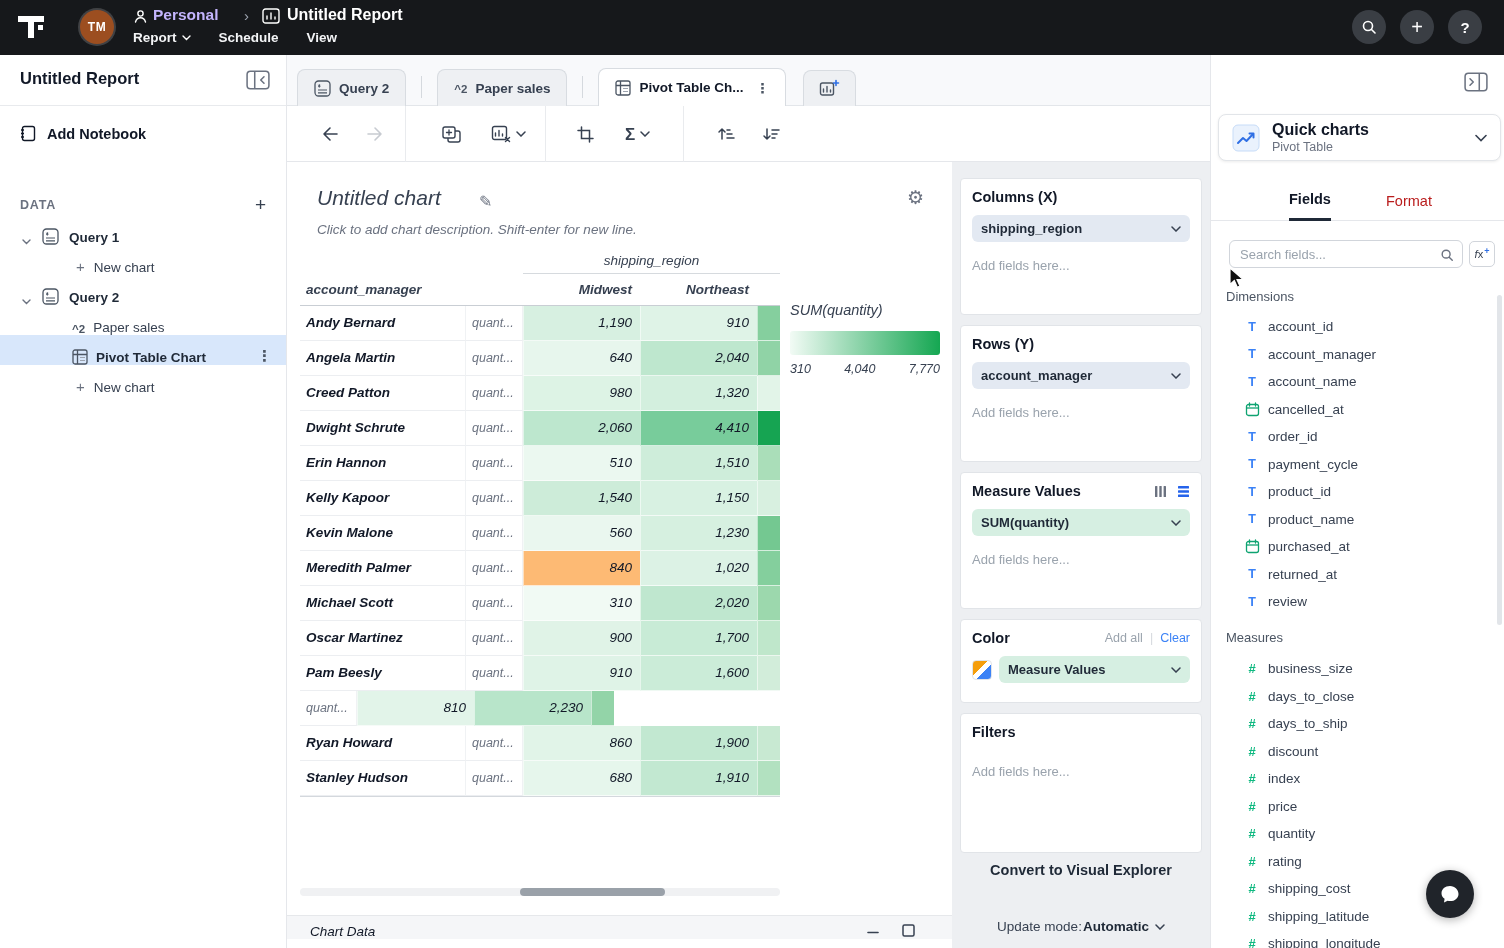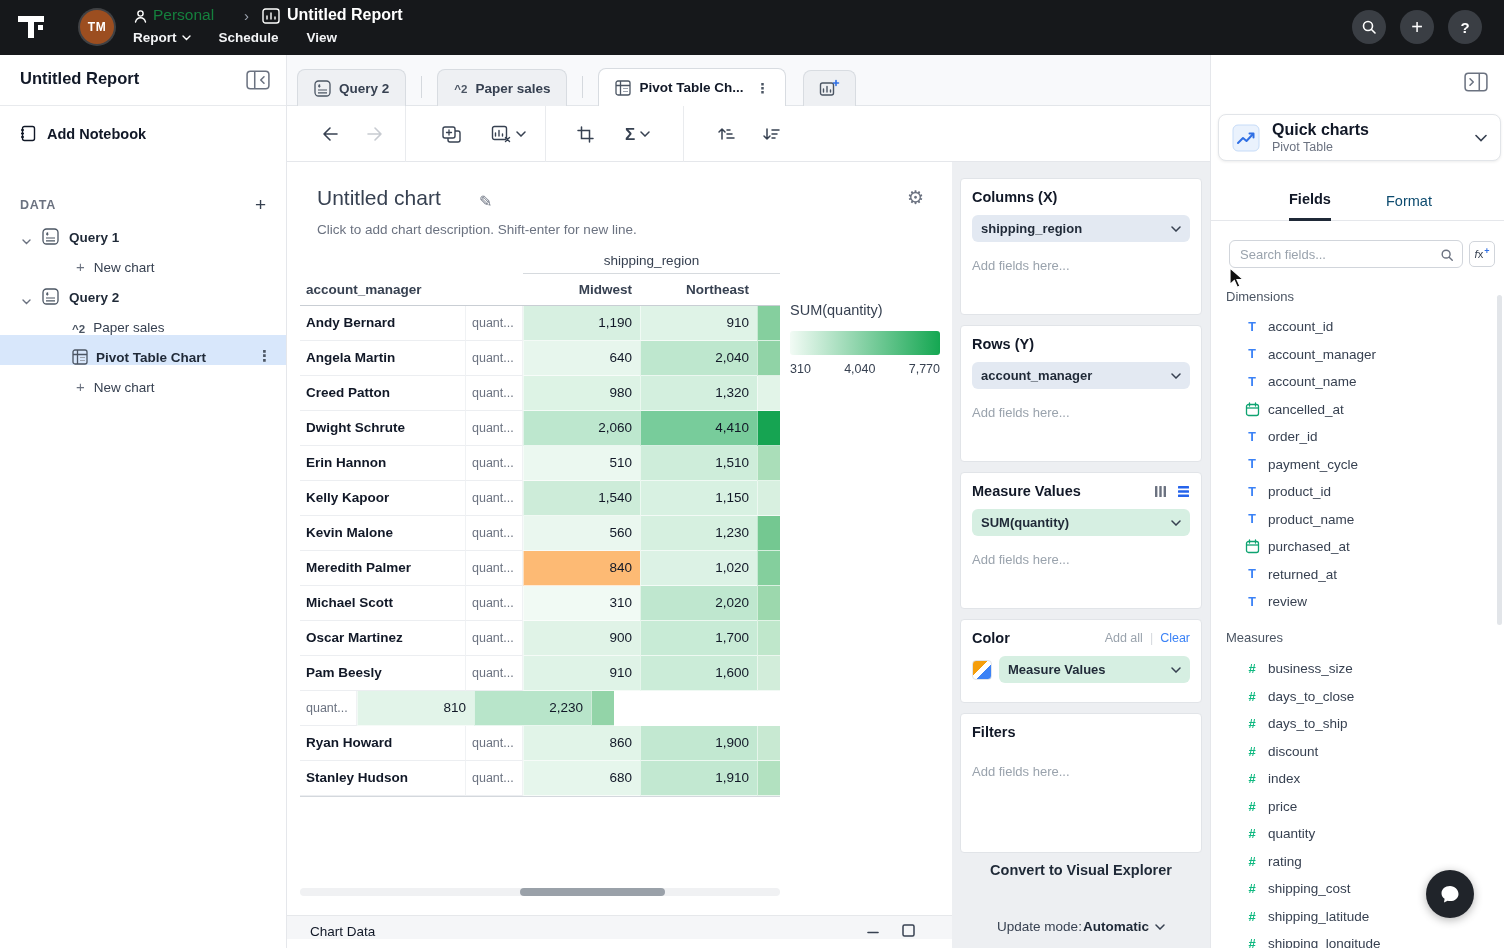--- a/index.html
+++ b/index.html
@@ -5,21 +5,21 @@
   * { box-sizing: border-box; margin: 0; padding: 0; }
   html,body { width:1504px; height:948px; overflow:hidden; }
   body { font-family:"Liberation Sans","DejaVu Sans",sans-serif; font-size:14px; color:#1f2937; background:#fff; position:relative; }
   svg { display:block; }
 
   
   .topbar{position:absolute;left:0;top:0;width:1504px;height:55px;background:#16181b;}
   .logo{position:absolute;left:16px;top:13px;cursor:pointer;}
   .avatar{position:absolute;left:80px;top:10px;width:34px;height:34px;border-radius:50%;background:#9c4e20;color:#fff;font-size:12px;font-weight:700;display:flex;align-items:center;justify-content:center;letter-spacing:.5px;box-shadow:0 0 0 2px rgba(255,255,255,.18);}
   .tb-person-icon{position:absolute;left:133px;top:9px;}
-  .tb-workspace{position:absolute;left:153px;top:6px;color:#15803d;font-size:15.5px;font-weight:400;}
+  .tb-workspace{position:absolute;left:153px;top:6px;color:#c4b5fd;font-size:15.5px;font-weight:700;}
   .tb-sep{position:absolute;left:244px;top:7px;color:#9ca3af;font-size:15px;}
   .tb-report-icon{position:absolute;left:262px;top:8px;}
   .tb-title{position:absolute;left:287px;top:6px;color:#fff;font-size:16px;font-weight:700;}
   .tb-menu{position:absolute;left:133px;top:30px;display:flex;gap:28px;}
   .tb-menu-item{color:#f3f4f6;font-size:13.5px;font-weight:600;display:flex;align-items:center;gap:5px;cursor:pointer;}
   .tb-circle{position:absolute;top:10px;width:34px;height:34px;border-radius:50%;background:#3a3e44;display:flex;align-items:center;justify-content:center;color:#fff;cursor:pointer;}
   .tb-circle.q{font-size:15px;font-weight:700;}
   .tb-circle.p{font-size:20px;font-weight:400;}
 
   
@@ -57,21 +57,21 @@
   .tab-sep{width:1px;height:22px;background:#d5d9de;margin:0 15px 8px 15px;align-self:flex-end;}
   .newtab{height:36px;width:53px;margin-left:17px;display:flex;align-items:center;justify-content:center;background:#eef0f3;border:1px solid #d8dce1;border-bottom:none;border-radius:8px 8px 0 0;cursor:pointer;}
 
   
   .toolbar{position:absolute;left:287px;top:106px;width:923px;height:56px;background:#fff;border-bottom:1px solid #e5e7eb;}
   .tool-btn{position:absolute;top:0;height:56px;display:flex;align-items:center;gap:5px;padding:0 6px;cursor:pointer;}
   .tool-div{position:absolute;top:0;height:56px;width:1px;background:#e9ebee;}
   .sigma{font-size:17px;font-weight:700;color:#374151;line-height:1;}
 
   
-  .chart-card{position:absolute;left:287px;top:162px;width:665px;height:753px;background:#fff;}
+  .chart-card{position:absolute;left:287px;top:162px;width:665px;height:753px;background:#fff;font-style:italic;}
   .chart-title{position:absolute;left:30px;top:24px;font-size:21px;color:#374151;cursor:text;}
   .chart-edit{position:absolute;left:192px;top:30px;color:#6b7280;font-size:16px;cursor:pointer;}
   .chart-gear{position:absolute;left:620px;top:24px;color:#6b7280;font-size:19px;cursor:pointer;}
   .chart-desc{position:absolute;left:30px;top:60px;font-size:13.5px;color:#6b7280;cursor:text;}
   .pivot{position:absolute;left:13px;top:88px;width:480px;border-bottom:1px solid #d4d8dd;}
   .pt-g{display:flex;height:24px;}
   .pt-g-spacer{width:223px;}
   .pt-g-label{width:257px;text-align:center;font-size:13.5px;color:#374151;line-height:22px;border-bottom:1px solid #d6dade;}
   .pt-h{display:flex;height:32px;border-bottom:1px solid #c9ced4;align-items:center;}
   .c-name{width:166px;padding-left:6px;}
@@ -118,21 +118,21 @@
 
   
   .fields-panel{position:absolute;left:1210px;top:55px;width:294px;height:893px;background:#fff;border-left:1px solid #e5e7eb;overflow:hidden;}
   .fp-collapse{position:absolute;right:16px;top:17px;cursor:pointer;}
   .qc-card{position:absolute;left:7px;top:59px;width:283px;height:47px;background:#fff;border:1px solid #e2e5e9;border-radius:8px;box-shadow:0 1px 3px rgba(0,0,0,.08);display:flex;align-items:center;padding:0 13px;cursor:pointer;}
   .qc-text{margin-left:12px;}
   .qc-title{font-size:16px;font-weight:700;color:#111827;line-height:1.15;}
   .qc-sub{font-size:12.5px;color:#6b7280;}
   .qc-chev{margin-left:auto;}
   .fp-tabs{position:absolute;left:0;top:125px;width:294px;height:41px;border-bottom:1px solid #e5e7eb;}
-  .fp-tab{position:absolute;top:0;height:41px;display:flex;align-items:center;font-size:14.5px;cursor:pointer;color:#0c4a6e;}
+  .fp-tab{position:absolute;top:0;height:41px;display:flex;align-items:center;font-size:14.5px;cursor:pointer;color:#b91c1c;}
   .fp-tab.active{color:#111827;font-weight:700;border-bottom:3px solid #1f2937;}
   .fp-search{position:absolute;left:18px;top:185px;width:234px;height:28px;border:1px solid #d1d5db;border-radius:6px;background:#fff;}
   .fp-search input{width:100%;height:100%;border:none;outline:none;background:transparent;padding:0 28px 0 10px;font-size:13px;color:#374151;font-family:inherit;}
   .fp-search input::placeholder{color:#9aa3ad;}
   .fp-search .mag{position:absolute;right:8px;top:7px;}
   .fx-btn{position:absolute;left:258px;top:186px;width:26px;height:26px;border:1px solid #d1d5db;border-radius:5px;background:#fff;display:flex;align-items:center;justify-content:center;font-size:11px;color:#374151;cursor:pointer;}
   .fx-btn .plus{color:#2f6fe4;font-weight:700;font-size:9px;margin:-7px 0 0 1px;}
   .fp-group-label{position:absolute;left:15px;font-size:13px;color:#4b5563;}
   .fp-list{position:absolute;left:0;width:294px;}
   .field-row{height:27.5px;display:flex;align-items:center;padding-left:33px;cursor:grab;}

